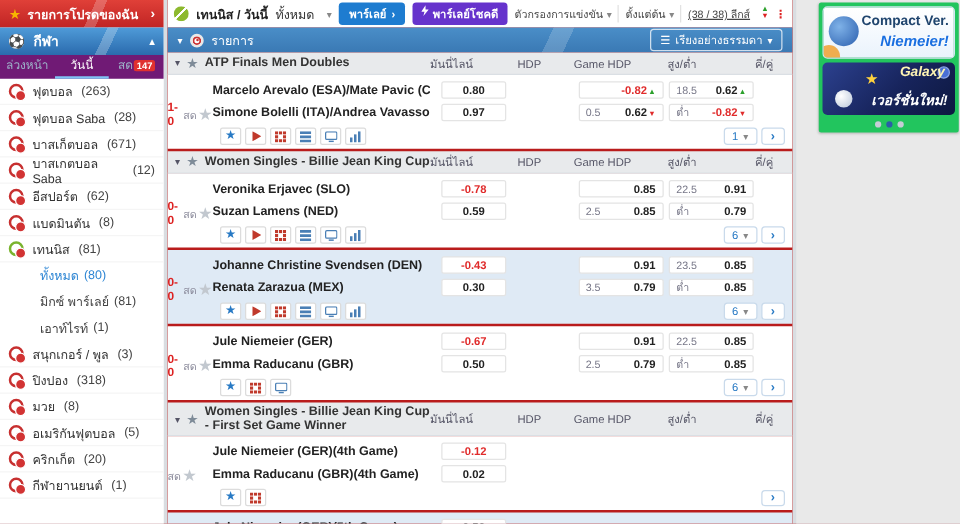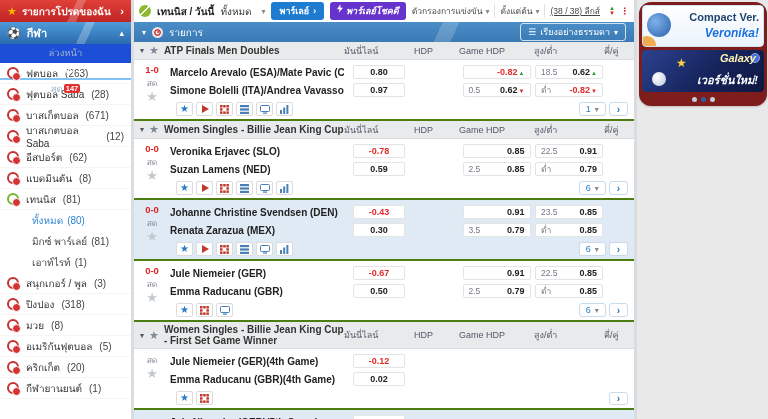--- a/index.html
+++ b/index.html
@@ -8,43 +8,43 @@
 
   
   .sidebar { position:absolute; left:0; top:0; width:131px; height:419px; background:#fff; overflow:hidden; }
   .fav-bar { height:22px; background:linear-gradient(180deg,#e04038,#c02424); display:flex; align-items:center; gap:5px; padding:0 7px; color:#fff; font-size:10px; font-weight:bold;
     background-image:repeating-linear-gradient(115deg, rgba(255,255,255,0) 0 70px, rgba(255,255,255,.22) 70px 78px, rgba(255,255,255,0) 78px 86px),linear-gradient(180deg,#e04038,#c02424); }
   .fav-star { color:#f7b500; font-size:11px; }
   .chev-right { margin-left:auto; font-weight:bold; font-size:11px; color:#fff; }
   .sports-bar { height:22px; display:flex; align-items:center; gap:6px; padding:0 7px; color:#fff; font-size:11px; font-weight:bold;
     background-image:repeating-linear-gradient(115deg, rgba(255,255,255,0) 0 78px, rgba(255,255,255,.25) 78px 86px, rgba(255,255,255,0) 86px 94px),linear-gradient(180deg,#4f9bd8,#2a6aad); }
   .collapse-chev { margin-left:auto; font-size:9px; }
-  .sb-tabs { height:19px; background:#1d4ed8; display:flex; font-size:9.5px; color:#9db3c9;flex-direction:column; }
+  .sb-tabs { height:19px; background:#701a75; display:flex; font-size:9.5px; color:#9db3c9; }
   .sb-tab { flex:1; text-align:center; line-height:17px; position:relative; cursor:pointer; }
   .sb-tab.active { color:#fff; border-bottom:2px solid #7fc4f4; }
   .badge { background:#e03030; color:#fff; font-size:7.5px; font-weight:bold; padding:0 2px; border-radius:2px; margin-left:1px; vertical-align:top; }
   .sb-item { height:21px; display:flex; align-items:center; gap:7px; padding:0 7px; font-size:10px; color:#333; border-bottom:1px solid #f5f5f5; cursor:pointer; }
   .sb-count { color:#444; }
   .sport-icon { width:12px; height:12px; border-radius:50%; border:2px solid #c73030; position:relative; flex-shrink:0; }
   .sport-icon::after { content:""; position:absolute; right:-4px; bottom:-4px; width:7px; height:7px; border-radius:50%; background:#d23333; border:1px solid #fff; }
   .sport-icon.green { border-color:#7ab32e; }
   .sb-sub { height:21px; display:flex; align-items:center; padding-left:32px; font-size:10px; color:#444; cursor:pointer; }
   .sb-sub.selected { color:#2e86d4; }
   .sb-sub .sb-count { margin-left:4px; }
   .sb-sub.selected .sb-count { color:#2e86d4; }
 
   
-  .main { position:absolute; left:134px; top:0; width:500px; height:419px; background:#4d7c0f; overflow:hidden; }
+  .main { position:absolute; left:134px; top:0; width:500px; height:419px; background:#b91c1c; overflow:hidden; }
   .main-header { height:22px; background:#fff; display:flex; align-items:center; gap:6px; padding:0 5px; font-size:10px; white-space:nowrap; }
   .tennis-ball { width:12px; height:12px; border-radius:50%; background:linear-gradient(135deg,transparent 42%,#fff 42% 52%,transparent 52%),#8db92e; flex-shrink:0; }
   .mh-title { font-weight:bold; color:#222; }
   .mh-select { width:66px; display:flex; justify-content:space-between; align-items:center; color:#333; cursor:pointer; }
   .dd-chev { color:#888; font-size:8px; }
   .btn-parlay { background:#1e7cd0; color:#fff; border:none; border-radius:3px; padding:2px 8px; font-size:9px; font-weight:bold; display:flex; align-items:center; gap:4px; cursor:pointer; }
-  .btn-lucky { background:#6633cc; color:#fff; border:none; border-radius:3px; padding:2px 7px; font-size:9px; font-weight:bold; display:flex; align-items:flex-start; gap:3px; cursor:pointer;font-style:italic; }
+  .btn-lucky { background:#6633cc; color:#fff; border:none; border-radius:3px; padding:2px 7px; font-size:9px; font-weight:bold; display:flex; align-items:flex-start; gap:3px; cursor:pointer; }
   .mh-right { margin-left:auto; display:flex; align-items:center; gap:5px; font-size:8.5px; color:#444; }
   .mh-filter { display:flex; align-items:center; gap:3px; cursor:pointer; padding-right:5px; border-right:1px solid #e2e2e2; }
   .mh-leagues { padding-right:4px;text-decoration:underline; }
   .sort-arrows { display:flex; flex-direction:column; line-height:5px; font-size:6px; cursor:pointer; }
   .sort-arrows .up { color:#2ba02b; } .sort-arrows .dn { color:#d22; }
   .red-dots { color:#d22; font-weight:bold; font-size:9px; cursor:pointer; }
 
   .list-bar { height:20px; display:flex; align-items:center; gap:6px; padding:0 8px; color:#fff; font-size:10px;
     background-image:repeating-linear-gradient(115deg, rgba(255,255,255,0) 0 280px, rgba(255,255,255,.18) 280px 295px, rgba(255,255,255,0) 295px 310px),linear-gradient(180deg,#4a8ec8,#3a79b4); }
   .target-icon { width:11px; height:11px; border-radius:50%; background:#fff; border:2px solid #e8e8e8; box-shadow:inset 0 0 0 1.5px #c33; position:relative; }
@@ -52,21 +52,21 @@
   .sort-btn { margin-left:auto; border:1px solid rgba(255,255,255,.75); border-radius:3px; padding:1px 7px; display:flex; align-items:center; gap:4px; font-size:9px; color:#fff; background:transparent; cursor:pointer; }
 
   .league-row { min-height:17px; background:#e8eaec; display:grid; grid-template-columns:210px 70px 45px 75px 70px 1fr; align-items:center; font-size:9px; color:#556; border-bottom:1px solid #dadfe4; }
   .league-left { display:flex; align-items:center; gap:5px; padding:2px 0 2px 6px; font-size:10px; color:#333; font-weight:bold; }
   .league-chev { color:#556; font-size:8px; cursor:pointer; }
   .league-star { color:#7e8b98; font-size:11px; cursor:pointer; }
   .colhead { }
 
   .match { display:flex; background:#fff; margin-bottom:2px; }
   .match.alt { background:#dfeaf5; }
-  .scorecol { width:36px; display:flex; flex-direction:column; align-items:center; padding-top:4px; gap:1px; }
+  .scorecol { width:36px; display:flex; flex-direction:row; align-items:center; padding-top:4px; gap:1px; }
   .score { color:#d22; font-weight:bold; font-size:9.5px; }
   .live { color:#889; font-size:8.5px; }
   .matchstar { color:#c2c8cf; font-size:13px; line-height:12px; cursor:pointer; }
   .match-body { flex:1; padding-top:3px; }
   .team-row { display:grid; grid-template-columns:174px 70px 45px 75px 70px 1fr; align-items:center; height:18px; }
   .team-name { font-size:10px; font-weight:bold; color:#222; white-space:nowrap; overflow:hidden; }
   .cell { display:flex; justify-content:center; align-items:center; }
   .odds-box { background:#fff; border:1px solid #e4e4e4; border-radius:2px; height:14px; display:flex; align-items:center; justify-content:center; font-size:9px; font-weight:bold; color:#222; padding:0 5px; min-width:52px; cursor:pointer; }
   .odds-box.pair { min-width:68px; justify-content:space-between; gap:4px; }
   .hcp { color:#778; font-weight:normal; font-size:8.5px; }
@@ -75,21 +75,21 @@
   .arr.up { color:#2ba02b; } .arr.down { color:#e02b2b; }
   .tools-row { display:flex; align-items:center; height:20px; padding-left:6px; gap:3px; }
   .tool { width:17px; height:14px; border:1px solid #dcdcdc; border-radius:2px; background:#fff; display:flex; align-items:center; justify-content:center; cursor:pointer; font-size:10px; line-height:10px; }
   .tool .star-g { color:#2779c4; font-size:10px; }
   .pager { margin-left:auto; margin-right:6px; display:flex; gap:3px; }
   .page-box { border:1px solid #c9daeb; border-radius:3px; color:#2779c4; font-size:9px; padding:1px 6px; background:#fff; display:flex; align-items:center; gap:4px; cursor:pointer; }
   .next-box { border:1px solid #c9daeb; border-radius:3px; color:#2779c4; font-weight:bold; font-size:10px; padding:0 7px; background:#fff; cursor:pointer; display:flex; align-items:center; }
 
   
   .rightpanel { position:absolute; left:637px; top:0; width:131px; height:419px; background:#e9e9e9; }
-  .banner-card { margin:2px 1px 0 2px; background:#7f1d1d; border-radius:12px; padding:3px 3px 1px; box-shadow:0 1px 2px rgba(0,0,0,.18); }
+  .banner-card { margin:2px 1px 0 18px; background:#22c55e; border-radius:2px; padding:3px 3px 1px; box-shadow:0 1px 2px rgba(0,0,0,.18); }
   .banner { height:42px; border-radius:4px; position:relative; overflow:hidden; cursor:pointer; }
   .banner1 { background:linear-gradient(180deg,#ffffff 0%,#eaf3fc 100%); border:1px solid #d5e4f2; }
   .b1-blob { position:absolute; left:4px; top:7px; width:24px; height:24px; border-radius:50%; background:radial-gradient(circle at 35% 35%,#7fb2e8,#2b5fae); }
   .b1-blob2 { position:absolute; left:-5px; bottom:-8px; width:18px; height:18px; border-radius:50%; background:#f0a030; opacity:.85; }
   .b1-l1 { position:absolute; right:4px; top:5px; font-size:11px; font-weight:bold; color:#20456e; }
   .b1-l2 { position:absolute; right:4px; top:20px; font-size:12px; font-weight:bold; font-style:italic; color:#1a6fe0; text-shadow:0 0 2px #fff; }
   .banner2 { background:linear-gradient(135deg,#2c418f 0%,#17245c 55%,#0d1840 100%); margin-top:3px; }
   .b2-astro { position:absolute; left:10px; bottom:6px; width:14px; height:14px; border-radius:50%; background:radial-gradient(circle at 35% 35%,#fff,#b9c6da); }
   .b2-star { position:absolute; left:34px; top:6px; color:#ffd23e; font-size:12px; }
   .b2-badge { position:absolute; right:4px; top:3px; width:10px; height:10px; border-radius:50%; background:#4a6fd4; border:1px solid #8aa4e8; }
@@ -767,21 +767,21 @@
       </div>
     </div>
 </div>
 
 <div class="rightpanel">
   <div class="banner-card">
     <div class="banner banner1">
       <span class="b1-blob"></span>
       <span class="b1-blob2"></span>
       <span class="b1-l1">Compact Ver.</span>
-      <span class="b1-l2">Veronika!</span>
+      <span class="b1-l2">Niemeier!</span>
     </div>
     <div class="banner banner2">
       <span class="b2-astro"></span>
       <span class="b2-star">★</span>
       <span class="b2-badge"></span>
       <span class="b2-l1">Galaxy</span>
       <span class="b2-l2">เวอร์ชั่นใหม่!</span>
     </div>
     <div class="dots">
       <span class="dot"></span>

